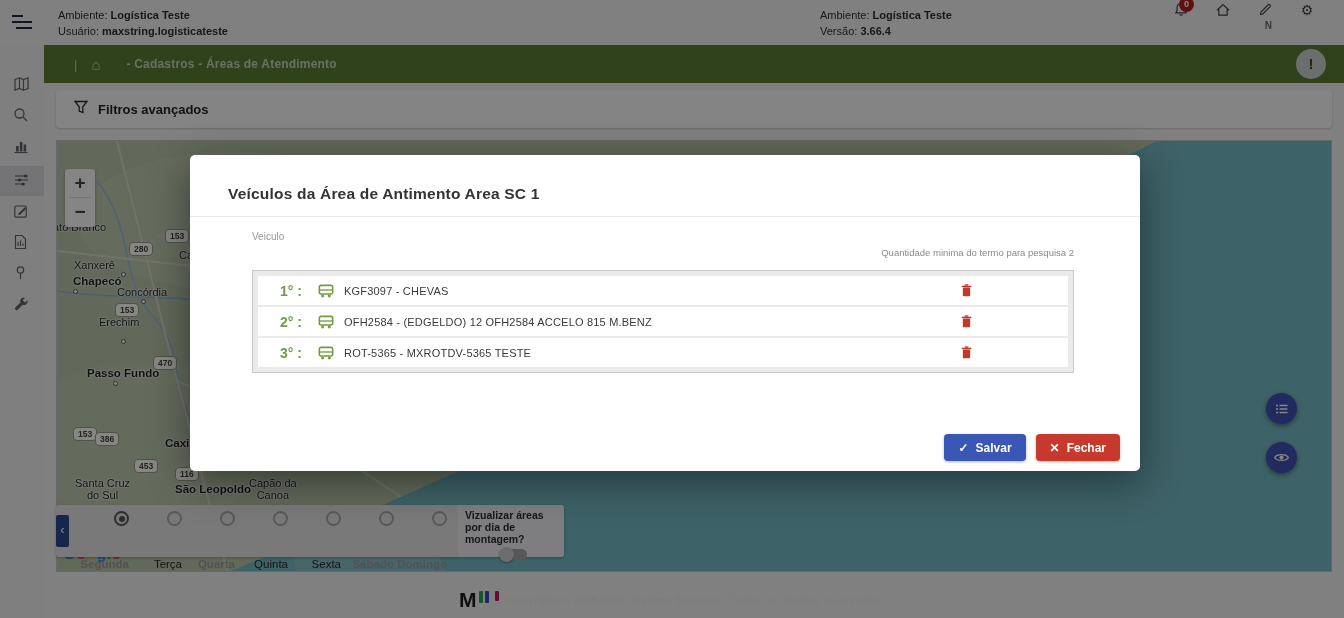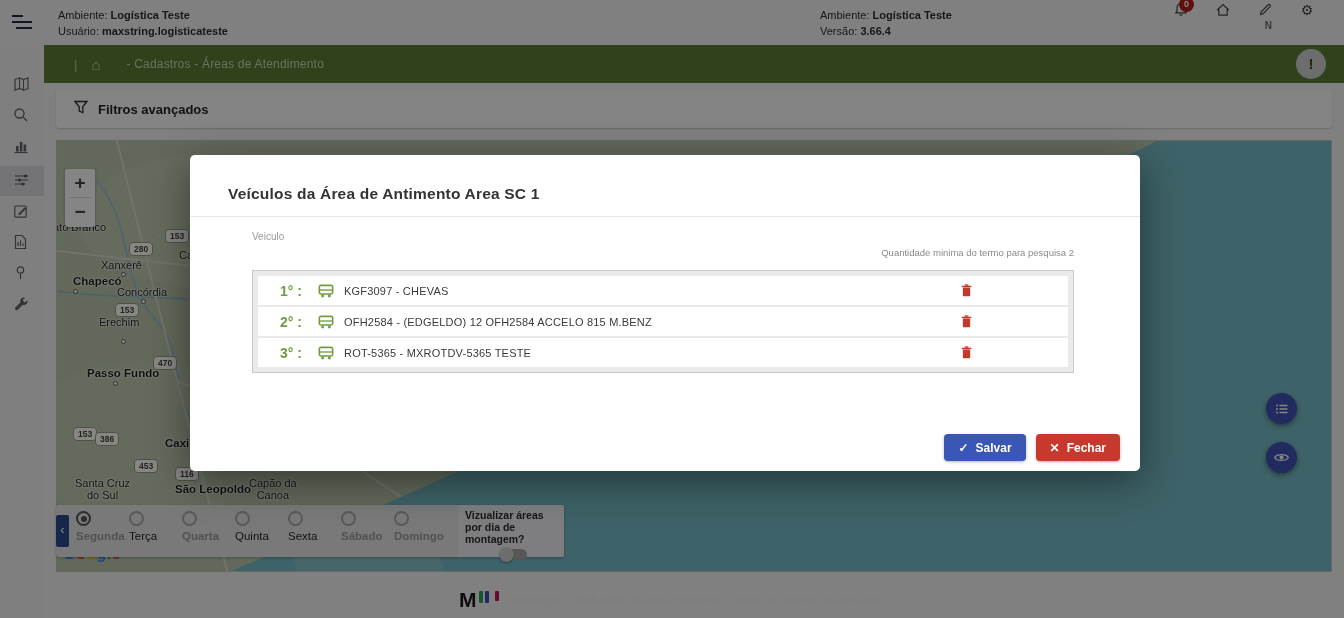--- a/index.html
+++ b/index.html
@@ -18,21 +18,21 @@
   .hdr-icons { right:28px; top:2px; display:flex; gap:24px; align-items:flex-start; }
   .hdr-icon { position:relative; width:18px; height:18px; cursor:pointer; color:#444; font-size:14px; text-align:center; }
   .badge { position:absolute; top:-5px; left:7px; min-width:15px; height:15px; border-radius:8px; background:#b71c1c; color:#fff;
            font-size:9px; font-weight:700; line-height:15px; text-align:center; padding:0 2px; }
   .n-hint { right:72px; top:20px; font-size:10px; color:#6a6a6a; font-weight:600; }
 
   
   .greenbar { left:44px; top:45px; width:1300px; height:38px; background:#5a7d33; z-index:3; display:flex; align-items:center; }
   .crumb-sep { color:#b9c7a0; margin-left:30px; font-size:13px; }
   .crumb-home { color:#cdd8bc; font-size:15px; margin-left:14px; cursor:pointer; line-height:1; }
-  .crumb-text { color:#c9d4b6; font-size:12px; font-weight:400; margin-left:26px; letter-spacing:.2px; }
+  .crumb-text { color:#c9d4b6; font-size:12px; font-weight:700; margin-left:26px; letter-spacing:.2px; }
   .alert-circle { position:absolute; right:18px; top:4px; width:30px; height:30px; border-radius:50%; background:#cfcfcf;
                   color:#37471d; font-weight:700; font-size:15px; text-align:center; line-height:30px; cursor:pointer; }
 
   
   .sidebar { left:0; top:45px; width:44px; height:573px; background:#f0f0f1; z-index:2; }
   .side-icon { position:absolute; left:13px; width:18px; height:18px; cursor:pointer; }
   .side-active { position:absolute; left:0; top:121px; width:44px; height:30px; background:#dcdcdf; }
 
   
   .filters-card { left:56px; top:90px; width:1276px; height:38px; background:#fafafa; border-radius:4px;
@@ -59,21 +59,21 @@
   
   .fab { width:31px; height:31px; border-radius:50%; background:#3f51b5; box-shadow:0 2px 5px rgba(0,0,0,.4);
          display:flex; align-items:center; justify-content:center; cursor:pointer; z-index:4; }
 
   
   .daybar { left:56px; top:505px; width:508px; height:52px; background:#e4e4e6; border-radius:3px;
             box-shadow:0 1px 3px rgba(0,0,0,.25); z-index:5; }
   .day-chevron { position:absolute; left:0; top:10px; width:13px; height:32px; background:#2d4a8f; border-radius:2px;
                  color:#fff; font-size:13px; text-align:center; line-height:30px; cursor:pointer; }
   .days { position:absolute; left:20px; top:6px; display:flex; }
-  .day { width:53px; display:flex; flex-direction:column; align-items:flex-start; cursor:pointer; }
+  .day { width:53px; display:flex; flex-direction:column; align-items:flex-end; cursor:pointer;gap:28px; }
   .radio { width:15px; height:15px; border-radius:50%; border:2px solid #a9a9a9; background:transparent; position:relative; }
   .day.selected .radio { border-color:#555; }
   .day.selected .radio::after { content:""; position:absolute; left:2.5px; top:2.5px; width:6px; height:6px; border-radius:50%; background:#555; }
   .day-label { margin-top:4px; font-size:11.5px; font-weight:600; color:#9b9b9b; }
   .day.emphasis .day-label { color:#262626; font-weight:400; }
   .toggle-box { position:absolute; right:0; top:0; width:106px; height:52px; background:#efeff1; border-radius:0 3px 3px 0; padding:4px 7px; }
   .toggle-label { font-size:10.5px; font-weight:700; color:#2b2b2b; line-height:12px; }
   .switch { margin:4px 0 0 36px; width:26px; height:11px; border-radius:6px; background:#a5a5a5; position:relative; cursor:pointer; }
   .switch .knob { position:absolute; left:-2px; top:-2px; width:15px; height:15px; border-radius:50%; background:#cfcfcf; box-shadow:0 1px 2px rgba(0,0,0,.35); }
 
@@ -243,21 +243,21 @@
       <path d="M235 415 C290 390 330 395 360 370 L390 432 L240 432 Z" fill="#8cc4cc" opacity="0.7"></path>
     </svg>
 
     <div class="zoomctl">
       <div class="zbtn">+</div>
       <div class="zdiv"></div>
       <div class="zbtn">−</div>
     </div>
 
     <span class="city" style="left:-4px;  top:80px">ato Branco</span>
-    <span class="city" style="left:44px;  top:118px">Xanxerê</span>
+    <span class="city" style="left:17px;  top:118px">Xanxerê</span>
     <span class="city bold" style="left:16px;  top:134px">Chapecó</span>
     <span class="city" style="left:60px;  top:145px">Concórdia</span>
     <span class="city" style="left:122px; top:108px">Caçador</span>
     <span class="city" style="left:42px;  top:175px">Erechim</span>
     <span class="city bold" style="left:30px;  top:226px">Passo Fundo</span>
     <span class="city bold" style="left:108px; top:296px">Caxias do</span>
     <span class="city" style="left:18px;  top:336px">Santa Cruz
 do Sul</span>
     <span class="city bold" style="left:118px; top:342px">São Leopoldo</span>
     <span class="city" style="left:192px; top:336px">Capão da

